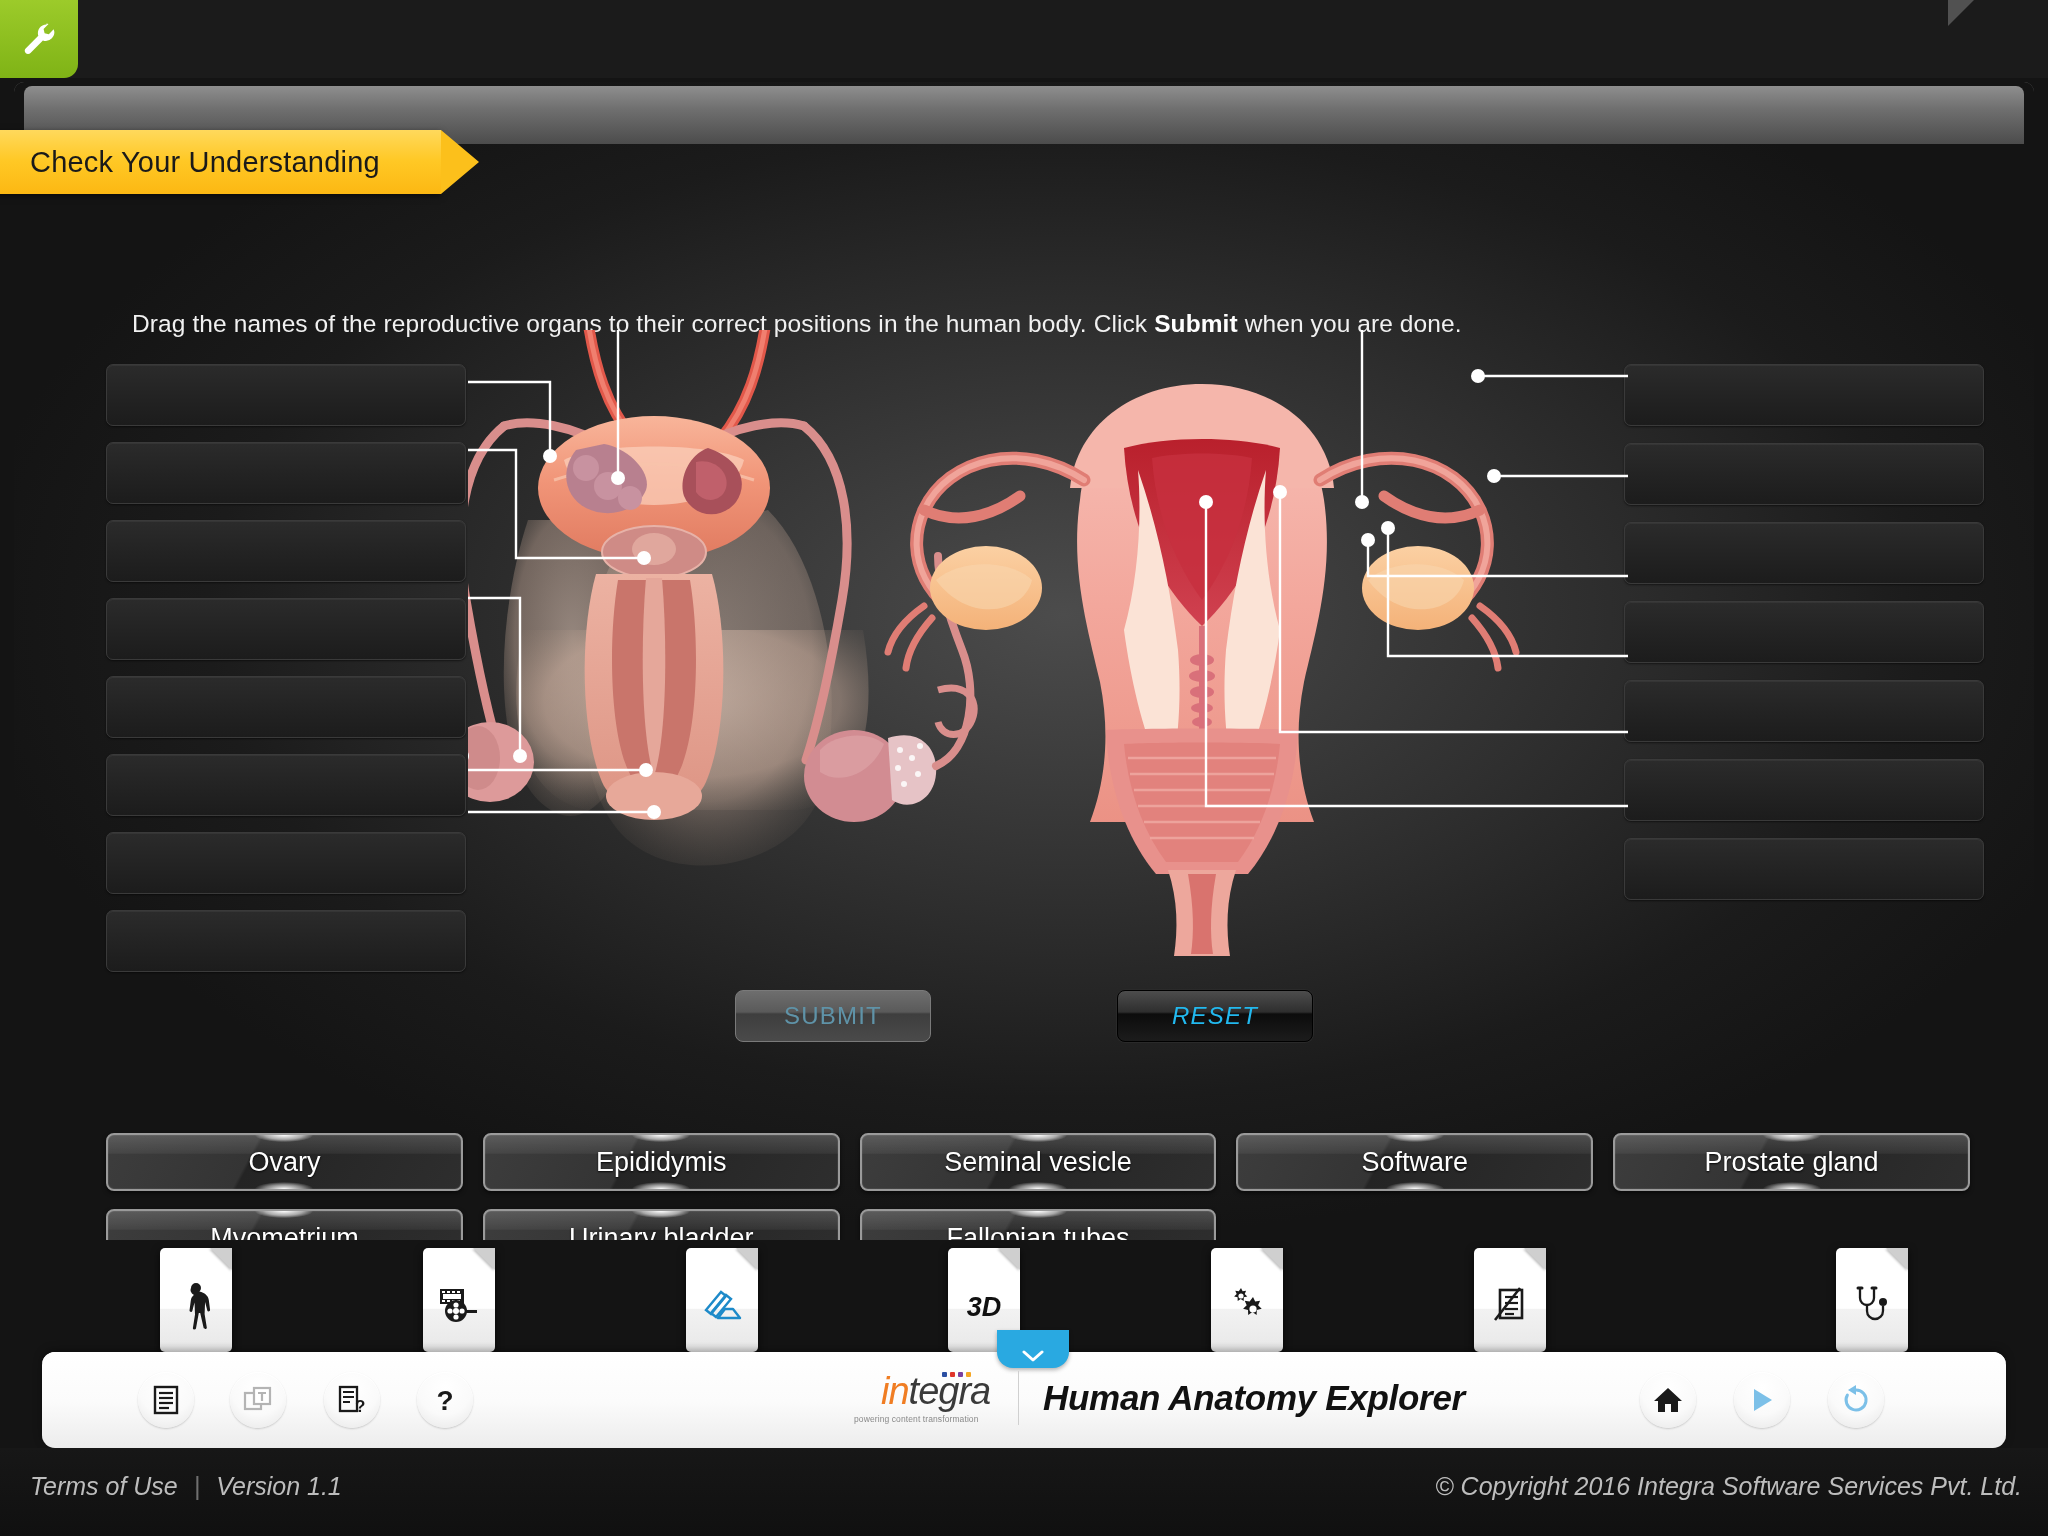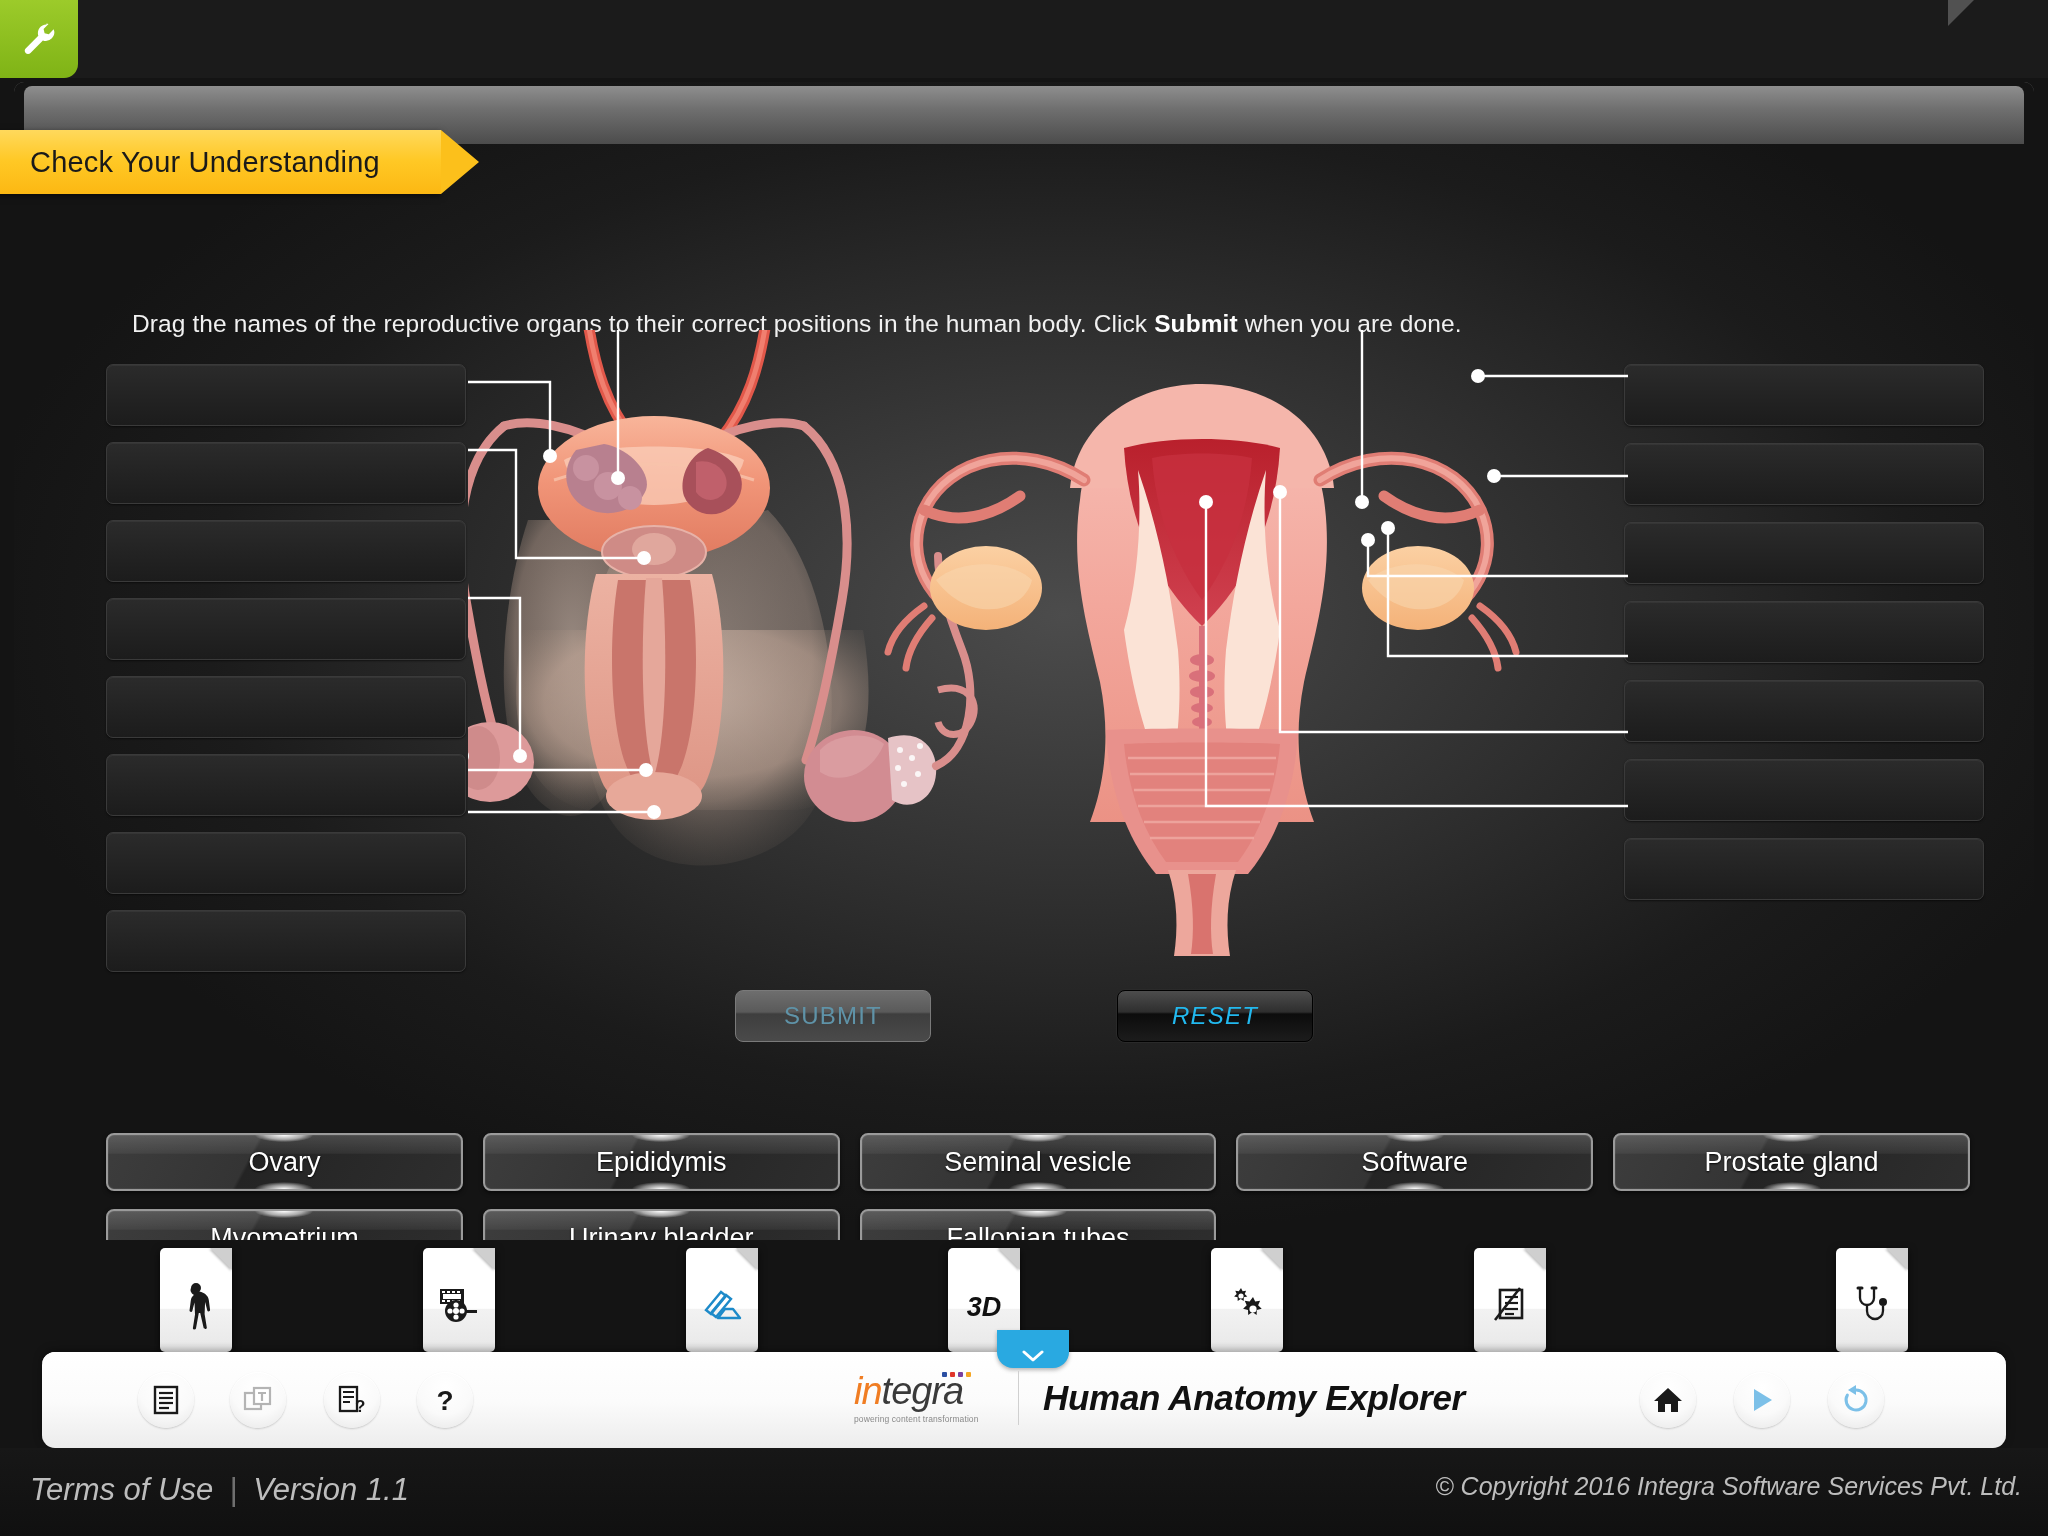--- a/index.html
+++ b/index.html
@@ -220,21 +220,21 @@
   .brand {
     position: absolute; left: 812px; top: 18px;
     display: flex; align-items: center; gap: 24px;
   }
   .integra {
     position: relative; width: 140px;
     font-size: 0; line-height: 0;
   }
   .integra .word {
     font-size: 38px; font-style: italic; line-height: 42px;
-    letter-spacing: -1px; font-weight: 500;
+    letter-spacing: -1px; font-weight: 500; margin-left: 27px;
   }
   .integra .in { color: #f07d23; }
   .integra .tegra { color: #3a3a3a; }
   .integra .dots {
     position: absolute; left: 88px; top: 2px;
     display: flex; gap: 3px;
   }
   .integra .dots i { width: 5px; height: 5px; border-radius: 1px; display: block; }
   .integra .tagline {
     display: block; font-size: 8.5px; line-height: 11px;
@@ -257,21 +257,21 @@
   }
 
   
   .footer {
     position: absolute; left: 0; top: 1448px; width: 2048px; height: 88px;
     background: linear-gradient(180deg,#171717 0%,#101010 100%);
   }
   .footer-left {
     position: absolute; left: 30px; top: 24px;
     display: flex; align-items: center; gap: 16px;
-    font-size: 31px; font-style: italic; color: #bdbdbd;
+    font-size: 25px; font-style: italic; color: #bdbdbd;
   }
   .footer-left .sep { color: #6f6f6f; }
   .footer-left .lnk { cursor: pointer; }
   .footer-right {
     position: absolute; right: 26px; top: 24px;
     font-size: 25px; font-style: italic; color: #bdbdbd;
     white-space: nowrap;
   }
 </style>
 </head>

